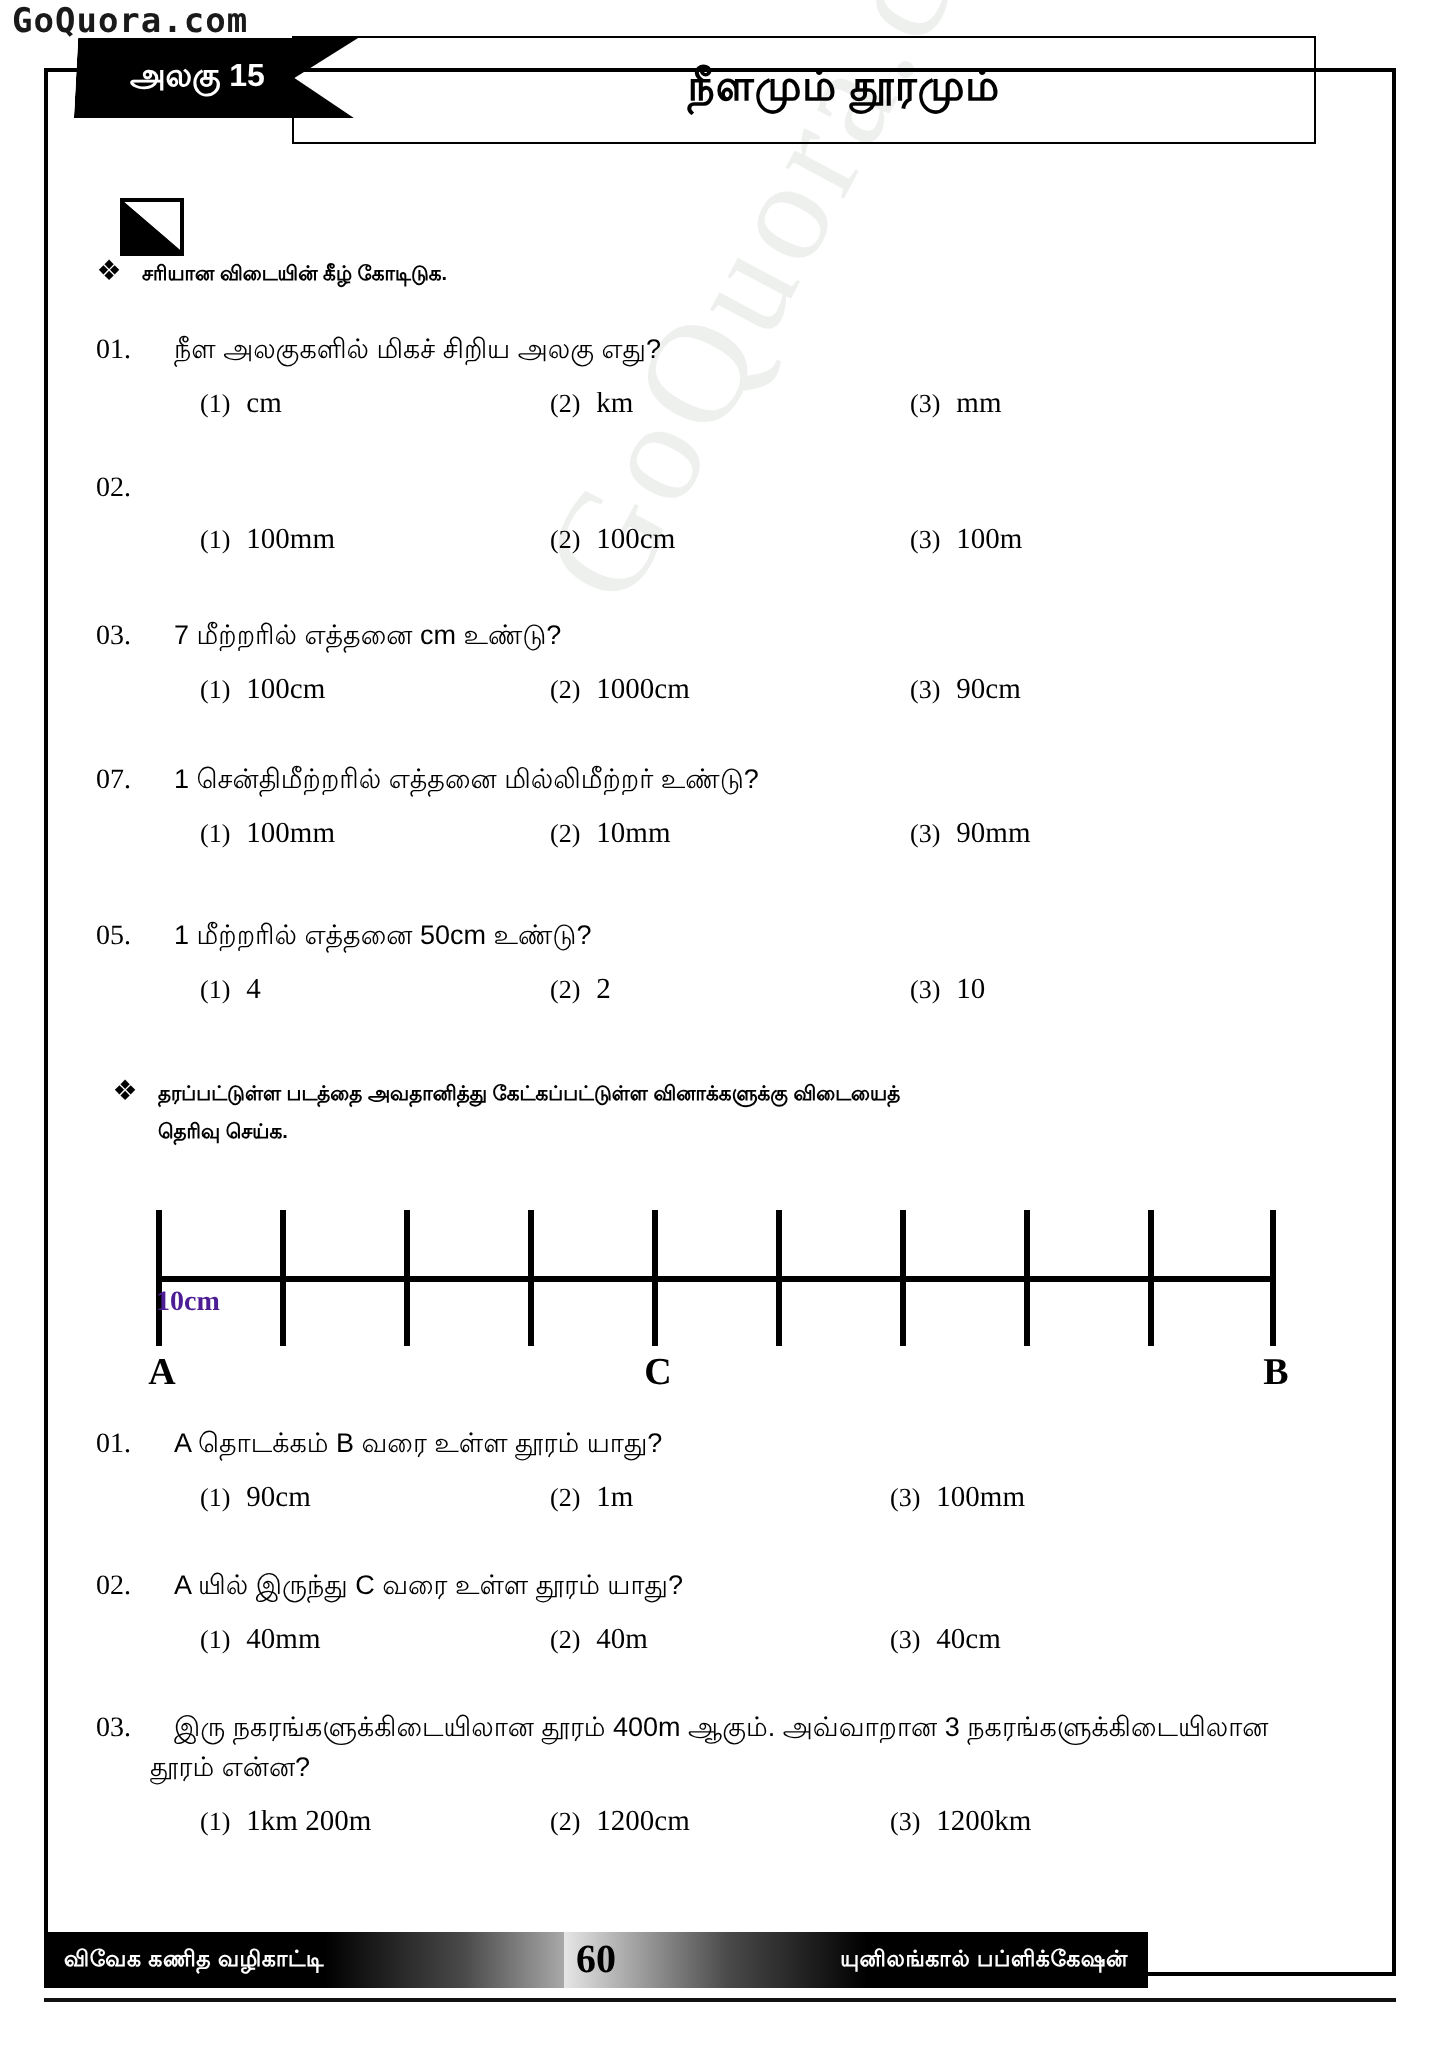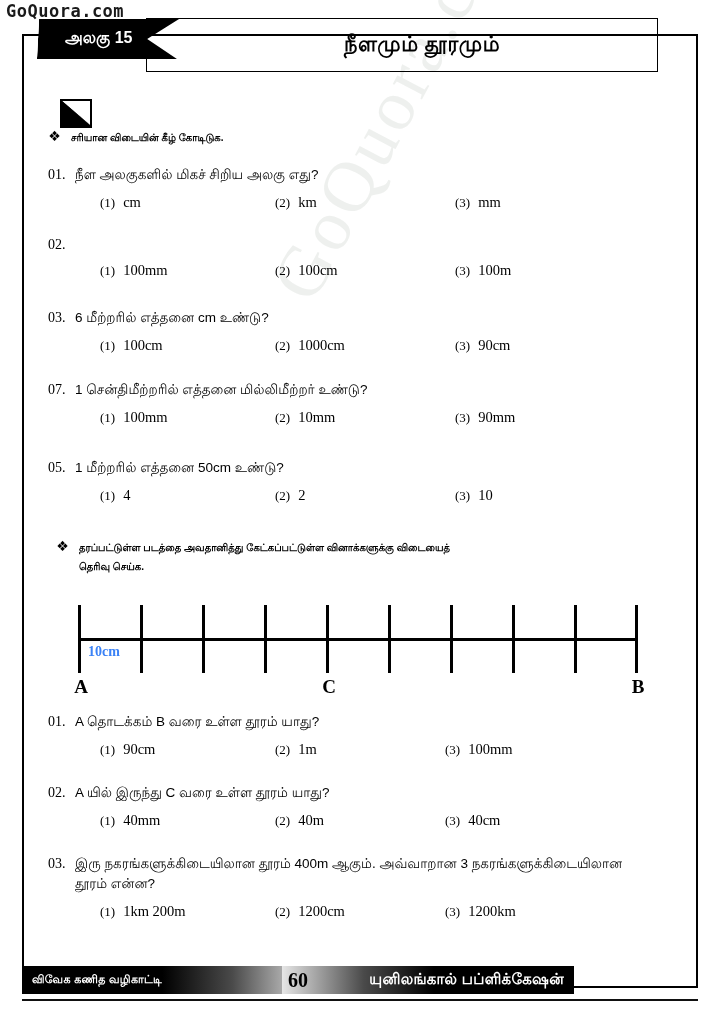--- a/index.html
+++ b/index.html
@@ -144,21 +144,21 @@
 
   
   .question {
     position: absolute;
     left: 48px;
     width: 610px;
   }
   .q-line {
     display: flex;
     align-items: baseline;
-    gap: 7px;
+    gap: 19px;
   }
   .q-num {
     font-family: "Liberation Serif", serif;
     font-size: 14px;
     color: #000;
     flex: 0 0 auto;
     min-width: 20px;
   }
   .q-text {
     font-family: "Liberation Sans", sans-serif;
@@ -220,26 +220,26 @@
     position: absolute;
     top: 76px;
     font-family: "Liberation Serif", serif;
     font-size: 19px;
     font-weight: 700;
     color: #000;
     transform: translateX(-50%);
   }
   .unit-note {
     position: absolute;
-    left: 10px;
+    left: 0;
     top: 44px;
     font-family: "Liberation Serif", serif;
     font-size: 14px;
     font-weight: 700;
-    color: #3b82f6;
+    color: #4c1d95;
   }
 
   
   .footer {
     position: absolute;
     left: 22px;
     bottom: 28px;
     width: 552px;
     height: 30px;
   }
@@ -267,21 +267,21 @@
     top: 0;
     width: 292px;
     height: 28px;
     background: linear-gradient(270deg, #000 0%, #000 48%, #4a4a4a 72%, #b9b9b9 92%, #e6e6e6 100%);
     display: flex;
     align-items: center;
     justify-content: flex-end;
   }
   .footer-right-bar span {
     font-family: "Liberation Sans", sans-serif;
-    font-size: 15px;
+    font-size: 11px;
     font-weight: 700;
     color: #fff;
     padding-right: 10px;
     letter-spacing: 0.3px;
   }
   .footer-page-no {
     position: absolute;
     left: 0;
     right: 0;
     top: 0;
@@ -373,21 +373,21 @@
       <div class="opt c3">
         <span class="opt-key">(3)</span>
         <span>100m</span>
       </div>
     </div>
   </div>
 
   <div class="question" style="top:308px;">
     <div class="q-line">
       <span class="q-num">03.</span>
-      <span class="q-text">6 மீற்றரில் எத்தனை cm உண்டு?</span>
+      <span class="q-text">7 மீற்றரில் எத்தனை cm உண்டு?</span>
     </div>
     <div class="options">
       <div class="opt c1">
         <span class="opt-key">(1)</span>
         <span>100cm</span>
       </div>
       <div class="opt c2">
         <span class="opt-key">(2)</span>
         <span>1000cm</span>
       </div>

